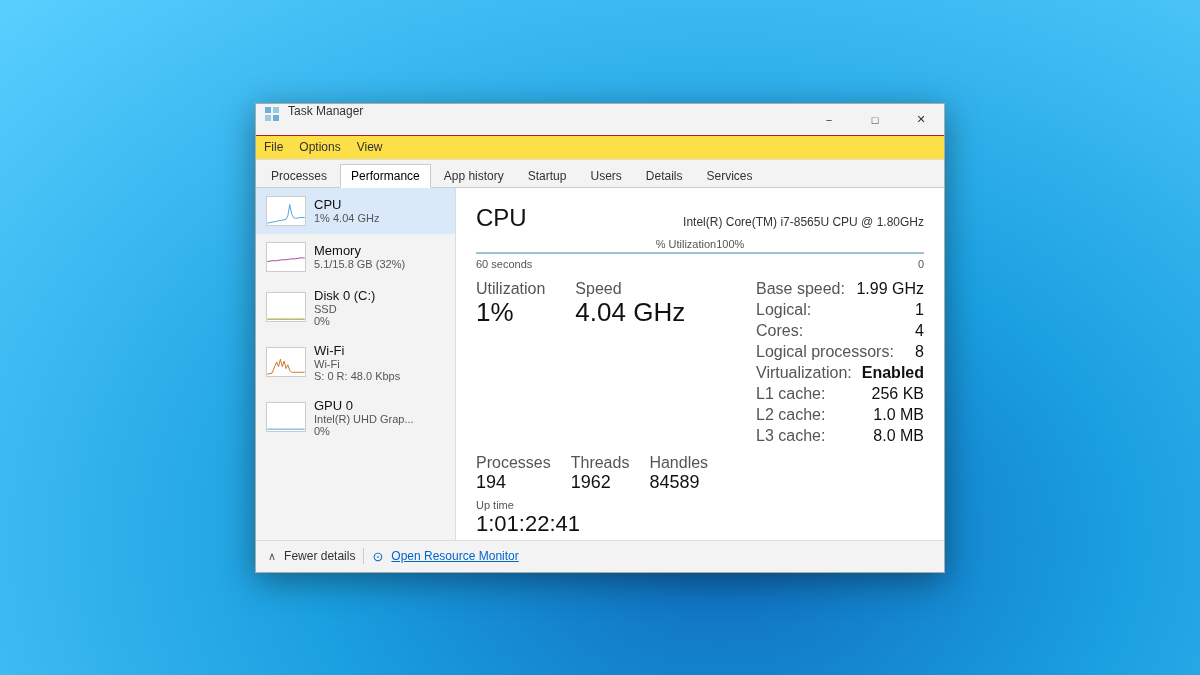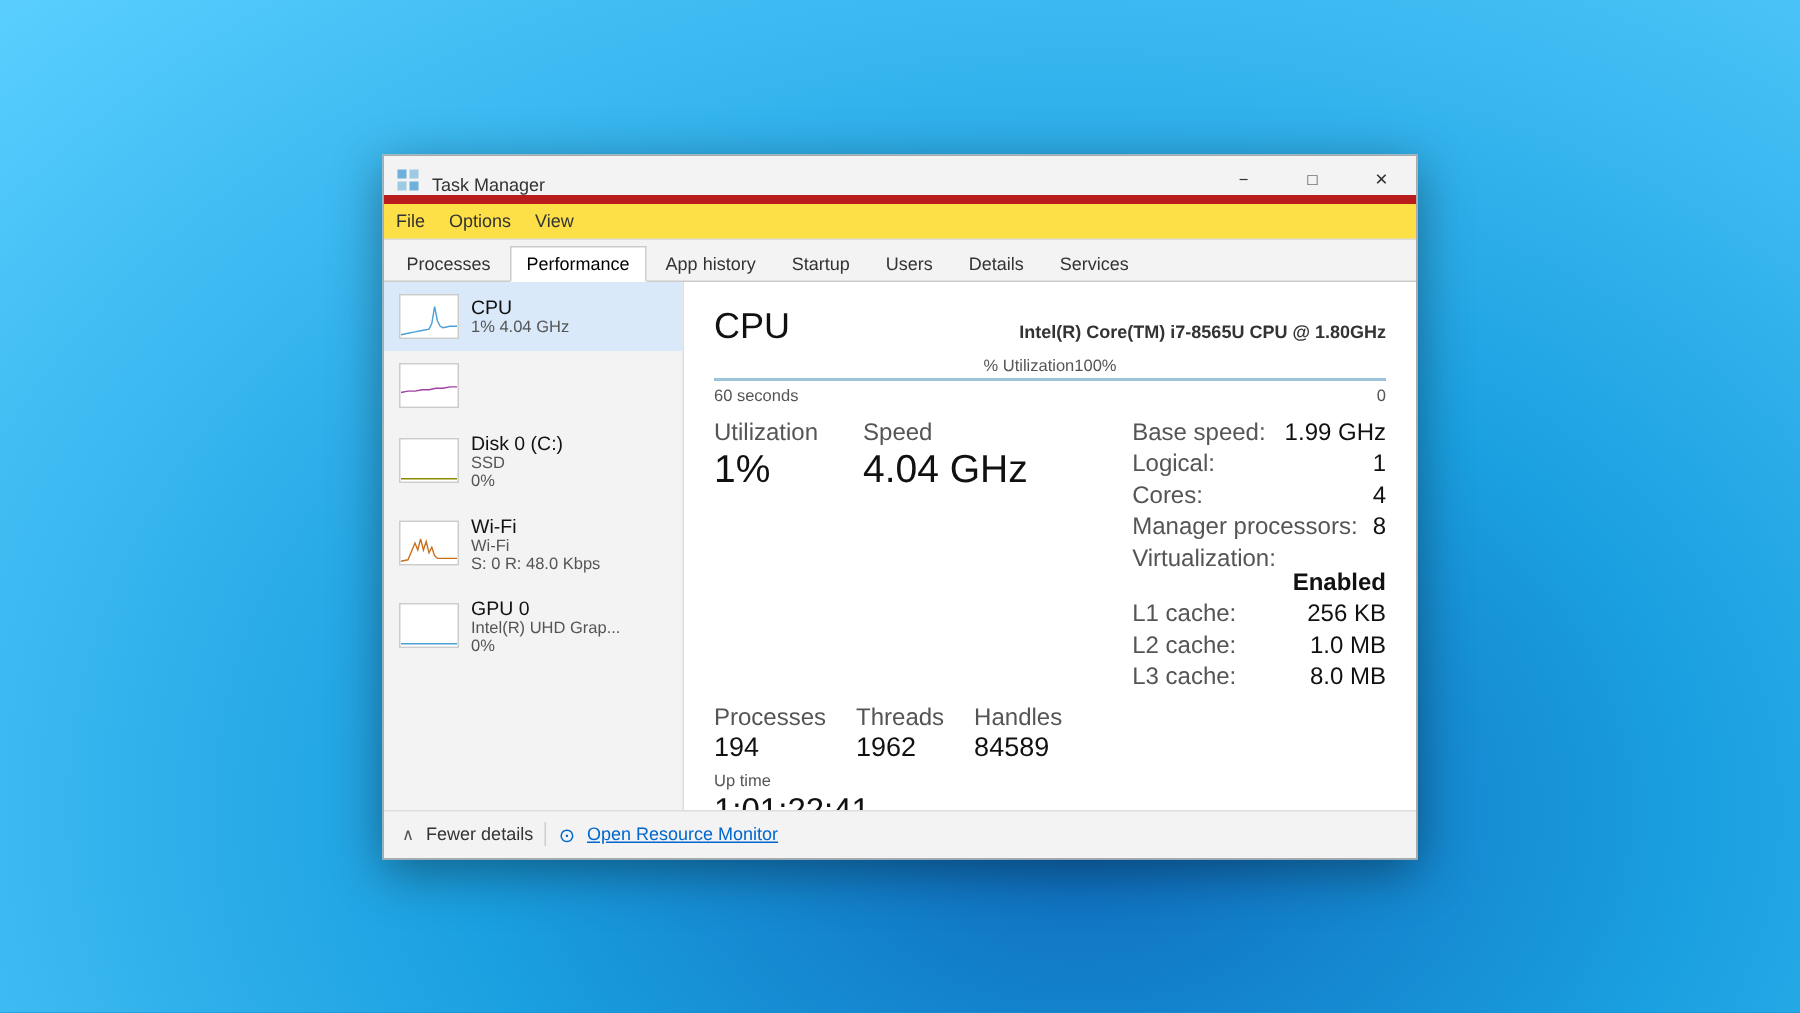--- a/index.html
+++ b/index.html
@@ -27,22 +27,22 @@
       box-shadow: 0 8px 32px rgba(0,0,0,0.4);
       display: flex;
       flex-direction: column;
       z-index: 10;
     }
     
     .title-bar {
       background: #f3f3f3;
       height: 32px;
       display: flex;
-      align-items: flex-end;
-      border-bottom: 6px solid #b91c1c;
+      align-items: flex-start;
+      border-bottom: 1px solid #b91c1c;
       flex-shrink: 0;
     }
     .title-bar-icon {
       width: 20px;
       height: 20px;
       margin: 0 6px;
       display: flex;
       align-items: center;
       justify-content: center;
     }
@@ -162,21 +162,20 @@
     }
     .cpu-title {
       font-size: 24px;
       font-weight: 300;
       color: #111;
     }
     .cpu-model {
       font-size: 12px;
       color: #333;
       text-align: right;
-      font-weight: bold;
     }
     .chart-label-row {
       display: flex;
       justify-content: center;
       font-size: 11px;
       color: #555;
       margin-bottom: 2px;
     }
     .chart-container {
       border: 1px solid #9dc3d8;
@@ -299,20 +298,24 @@
         </div>
       </div>
 
       <div class="sidebar-item">
         <div class="sidebar-thumb">
           <svg class="chart-svg" viewBox="0 0 40 30">
             <rect width="40" height="30" fill="white"></rect>
             <polyline points="0,20 5,19 10,19 15,18 20,18 25,17 30,17 35,16 40,16" fill="none" stroke="#a040a0" stroke-width="1"></polyline>
           </svg>
         </div>
+        <div class="sidebar-item-info">
+          <div class="sidebar-item-name">Memory</div>
+          <div class="sidebar-item-sub">5.1/15.8 GB (32%)</div>
+        </div>
       </div>
 
       <div class="sidebar-item">
         <div class="sidebar-thumb">
           <svg class="chart-svg" viewBox="0 0 40 30">
             <rect width="40" height="30" fill="white"></rect>
             <polyline points="0,28 10,28 20,28 30,28 35,28 40,28" fill="none" stroke="#8B8B00" stroke-width="1"></polyline>
           </svg>
         </div>
         <div class="sidebar-item-info">
@@ -401,26 +404,26 @@
           </div>
           <div class="info-row">
             <span class="info-key">Logical:</span>
             <span class="info-val" style="margin-left:10px;">1</span>
           </div>
           <div class="info-row">
             <span class="info-key">Cores:</span>
             <span class="info-val" style="margin-left:10px;">4</span>
           </div>
           <div class="info-row">
-            <span class="info-key">Manager processors:</span>
+            <span class="info-key">Logical processors:</span>
             <span class="info-val" style="margin-left:10px;">8</span>
           </div>
           <div class="info-row">
             <span class="info-key">Virtualization:</span>
-            <span class="info-val bold" style="margin-left:10px;margin-top:16px;">Enabled</span>
+            <span class="info-val bold" style="margin-left:10px;">Enabled</span>
           </div>
           <div class="info-row">
             <span class="info-key">L1 cache:</span>
             <span class="info-val" style="margin-left:10px;">256 KB</span>
           </div>
           <div class="info-row">
             <span class="info-key">L2 cache:</span>
             <span class="info-val" style="margin-left:10px;">1.0 MB</span>
           </div>
           <div class="info-row">

